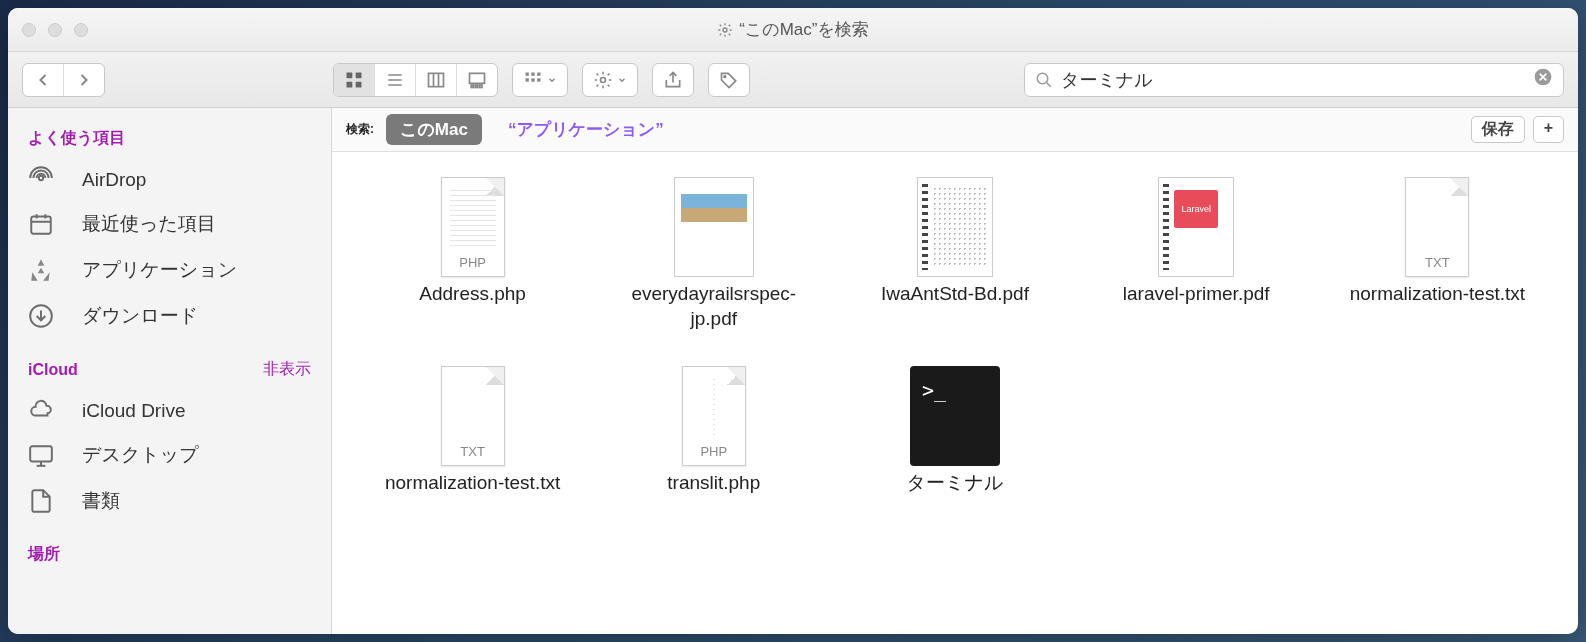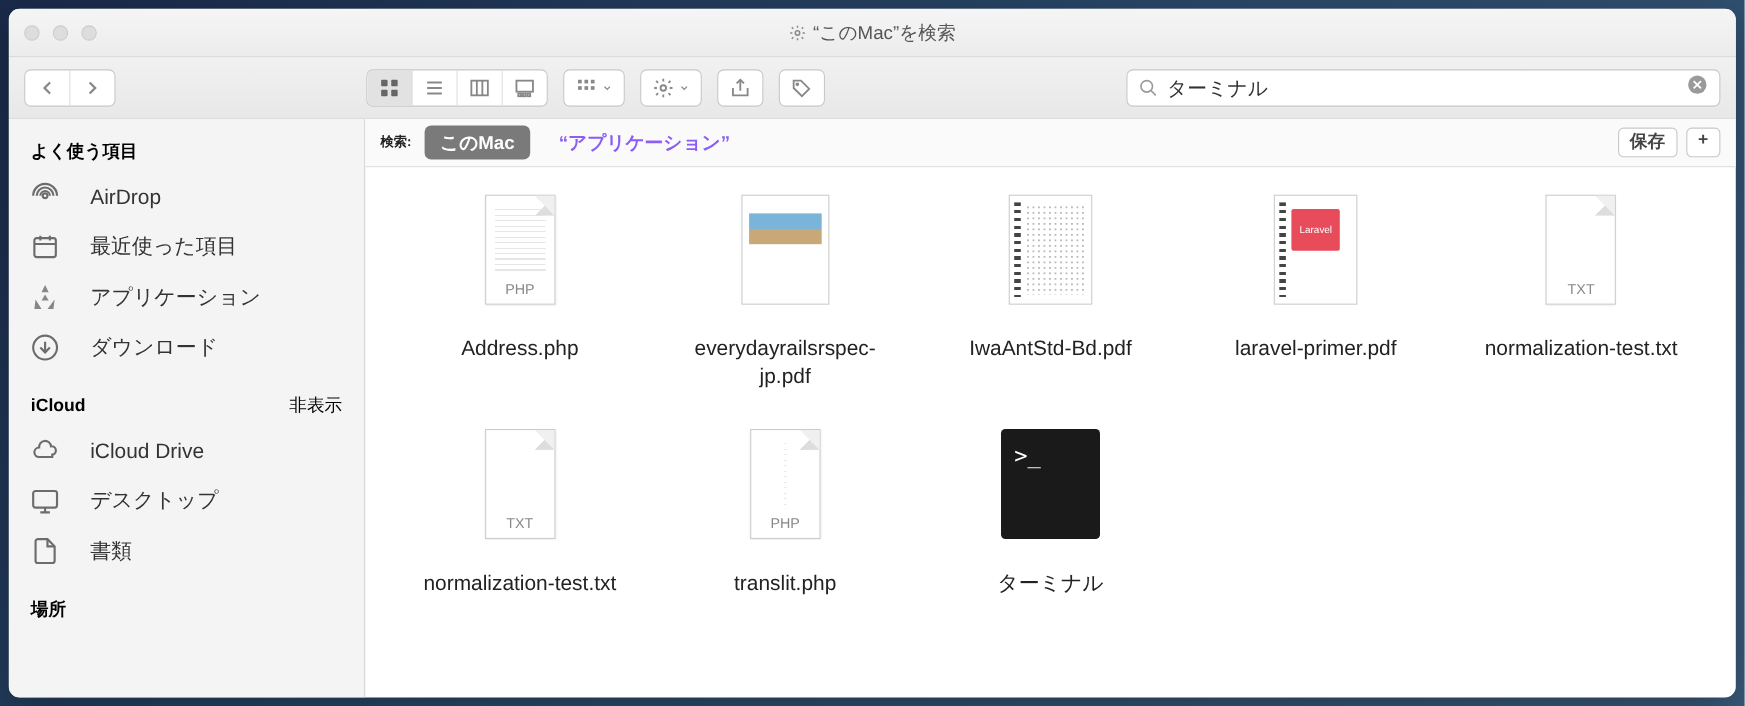--- a/index.html
+++ b/index.html
@@ -70,21 +70,21 @@
     .clear-x { color: #9a9a9a; font-size: 18px; }
     .body {
       flex: 1; display: flex; min-height: 0;
     }
     .sidebar {
       width: 324px; background: #f4f4f4; border-right: 1px solid #d6d6d6;
       padding: 14px 0; overflow: auto;
     }
     .side-section { margin-bottom: 14px; }
     .side-header {
-      padding: 6px 20px; color: #000000; font-size: 16px; font-weight: 600;
+      padding: 6px 20px; color: #a21caf; font-size: 16px; font-weight: 600;
       display: flex; justify-content: space-between; align-items: center;
     }
     .side-item {
       display: flex; align-items: flex-end; gap: 28px;
       padding: 10px 20px; font-size: 19px; color: #333;
     }
     .side-item svg { width: 26px; height: 26px; color: #6c6c6c; flex-shrink: 0; }
     .main { flex: 1; display: flex; flex-direction: column; min-width: 0; }
     .search-scope {
       height: 44px; border-bottom: 1px solid #dedede;
@@ -102,21 +102,21 @@
       border: 1px solid #c8c8c8; border-radius: 5px; padding: 2px 10px;
       font-size: 16px; color: #444; background: #fff;
     }
     .files {
       flex: 1; overflow: auto; padding: 20px 30px;
       display: grid; grid-template-columns: repeat(5, 1fr);
       gap: 30px 20px; align-content: start;
     }
     .file {
       display: flex; flex-direction: column; align-items: center;
-      gap: 24px; text-align: center;
+      gap: 0; text-align: center;
     }
     .file-icon {
       width: 90px; height: 110px; display: flex; align-items: center; justify-content: center;
     }
     .file-name { font-size: 19px; color: #222; max-width: 200px; word-break: break-word; line-height: 1.3; }
     .doc-page {
       width: 64px; height: 100px; background: #fff; border: 1px solid #ccc;
       position: relative; box-shadow: 0 1px 2px rgba(0,0,0,0.1);
     }
     .doc-page::after {

